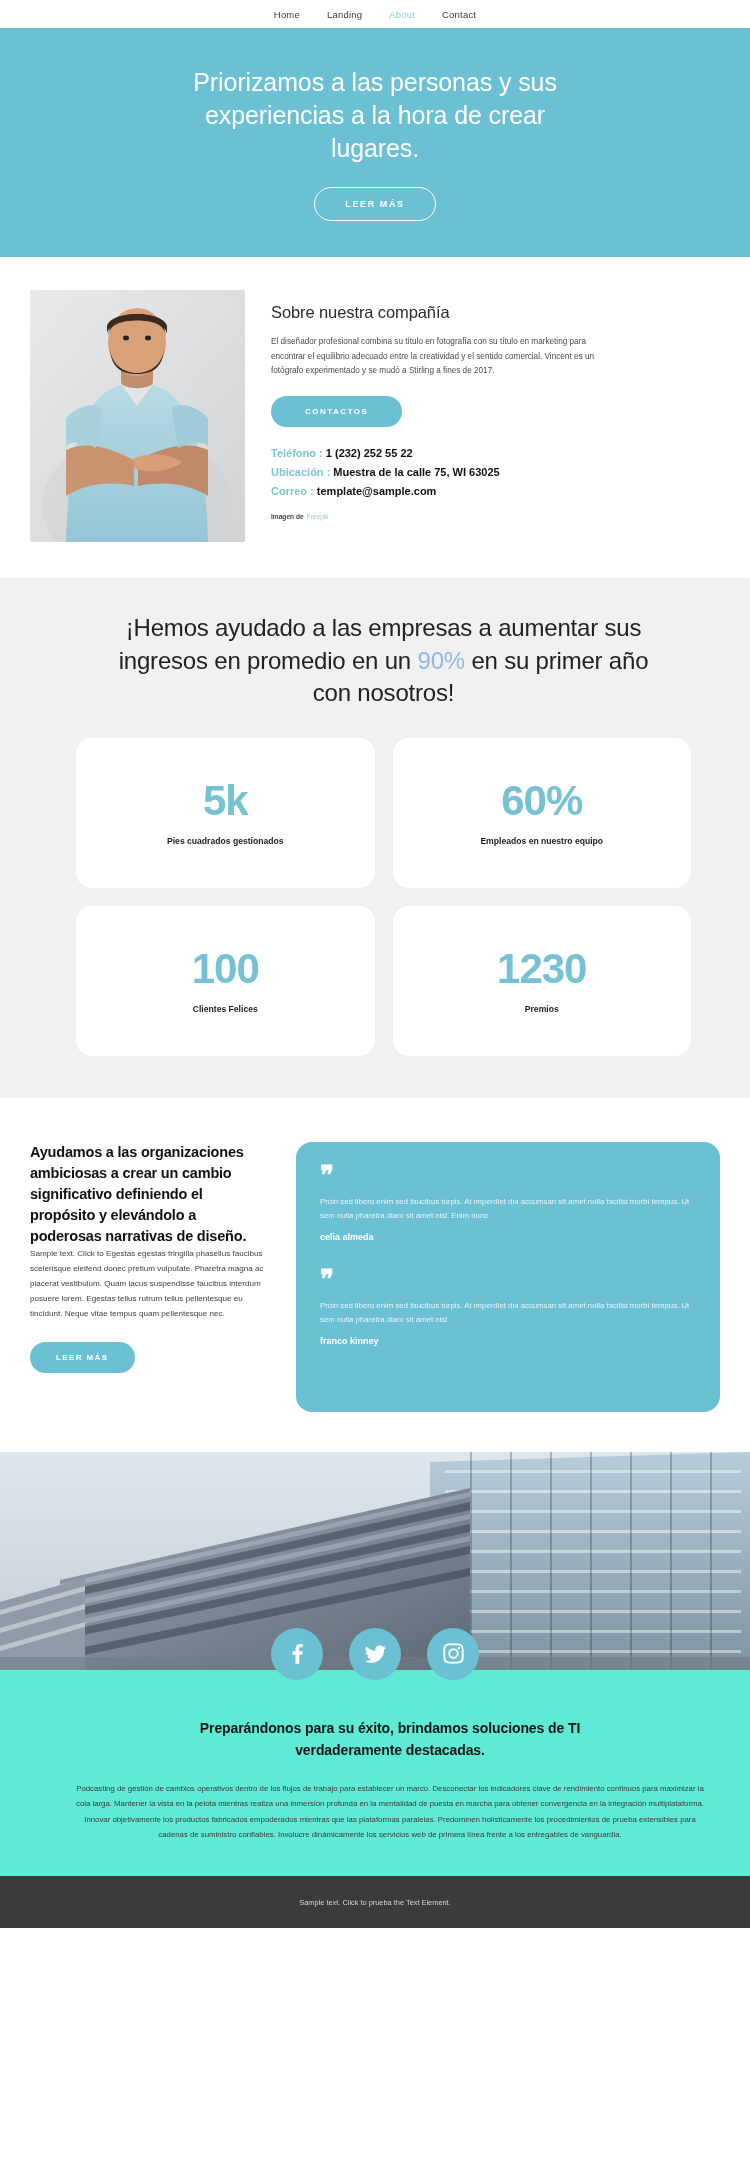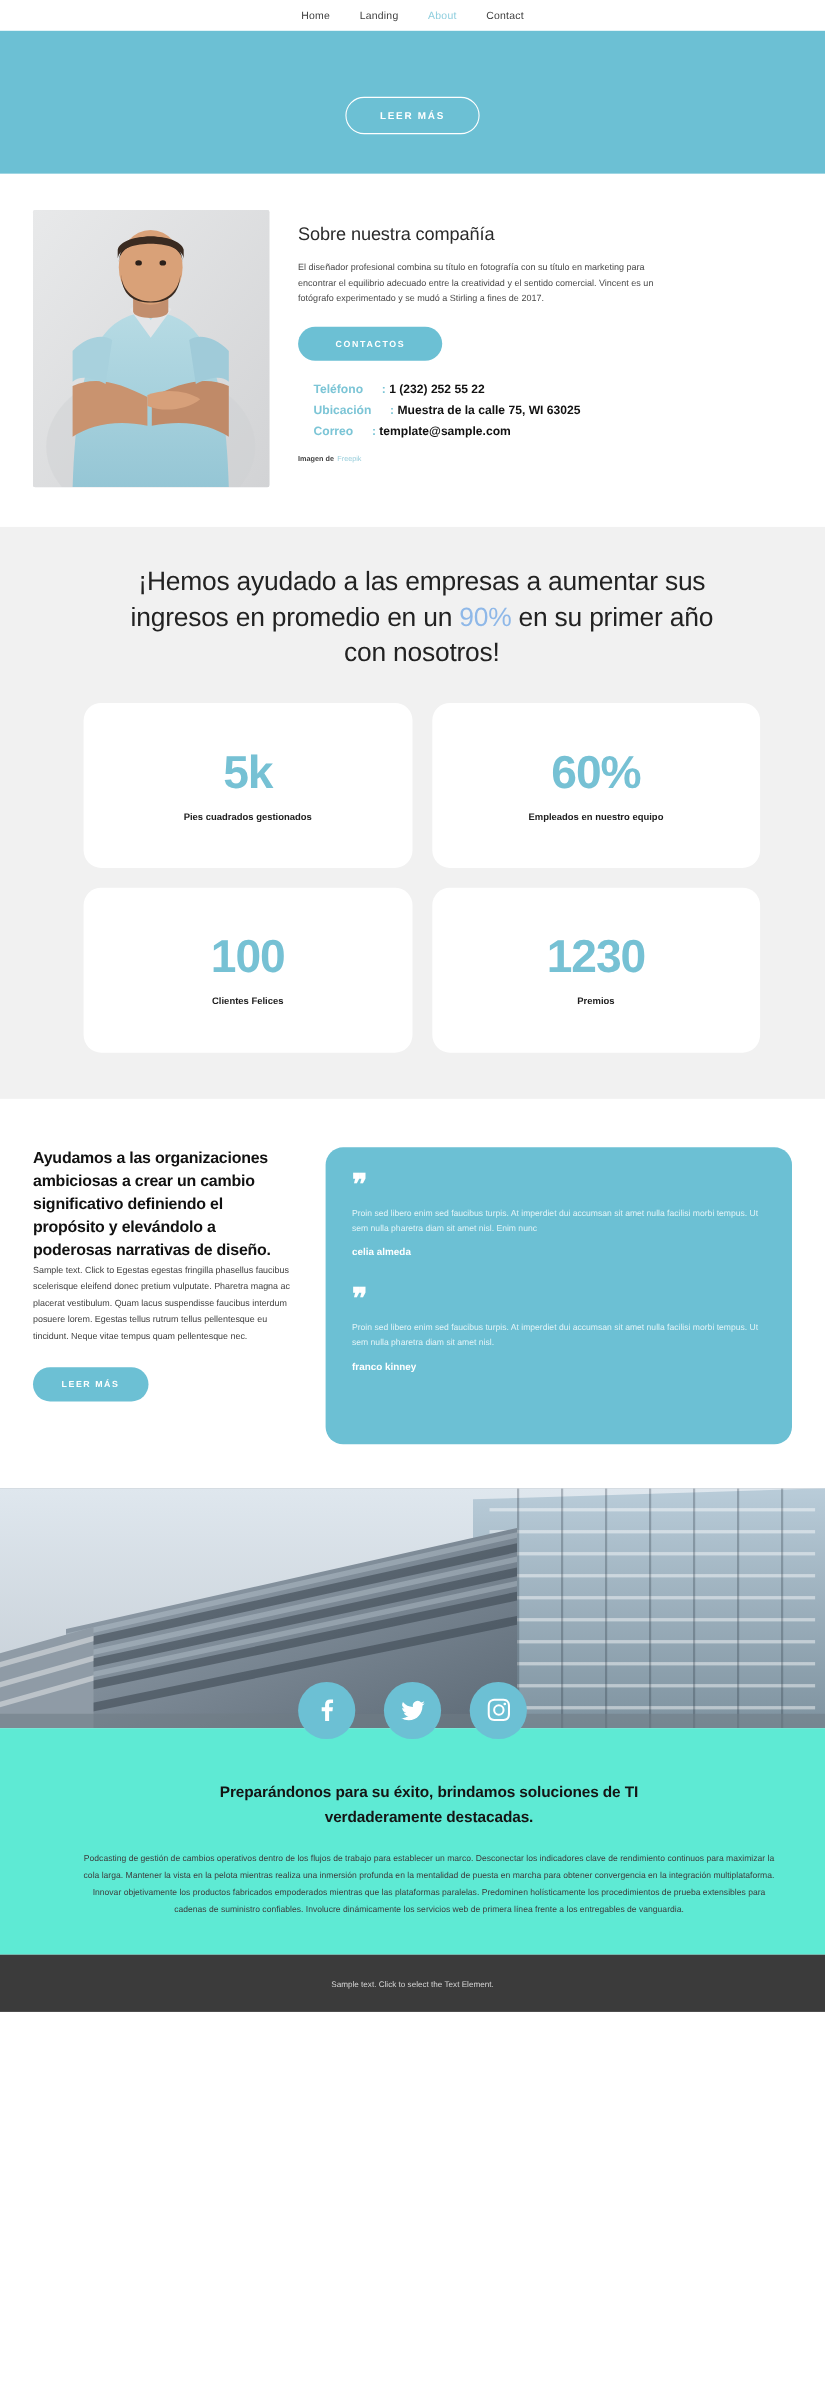--- a/index.html
+++ b/index.html
@@ -101,21 +101,21 @@
     padding: 11px 34px;
     cursor: pointer;
   }
   .contact-list { margin-top: 17px; }
   .contact-line {
     font-size: 11px;
     line-height: 1.75;
     color: #111111;
     font-weight: 700;
   }
-  .contact-line .lbl { color: #7cc5d6; margin-left: 14px; }
+  .contact-line .lbl { color: #7cc5d6; }
   .credit {
     margin-top: 11px;
     font-size: 6.6px;
     color: #444444;
     font-weight: 600;
   }
   .credit a { color: #9bcfdc; text-decoration: none; margin-left: 3px; font-weight:400; }
 
   
   .stats {
@@ -298,20 +298,21 @@
 <body>
 
 <nav class="nav">
   <a href="#">Home</a>
   <a href="#">Landing</a>
   <a href="#" class="active">About</a>
   <a href="#">Contact</a>
 </nav>
 
 <section class="hero">
+  <h1>Priorizamos a las personas y sus experiencias a la hora de crear lugares.</h1>
   <button class="hero-btn">LEER MÁS</button>
 </section>
 
 <section class="about">
   <div class="about-photo">
     <svg viewBox="0 0 215 252" preserveAspectRatio="none" aria-hidden="true">
       <defs>
         <linearGradient id="bgg" x1="0" y1="0" x2="1" y2="1">
           <stop offset="0" stop-color="#e8e9ea"></stop>
             <stop offset="1" stop-color="#d2d3d5"></stop>
@@ -499,14 +500,14 @@
     </div>
   </div>
 </div>
 
 <section class="closing">
   <h3>Preparándonos para su éxito, brindamos soluciones de TI verdaderamente destacadas.</h3>
   <p>Podcasting de gestión de cambios operativos dentro de los flujos de trabajo para establecer un marco. Desconectar los indicadores clave de rendimiento continuos para maximizar la cola larga. Mantener la vista en la pelota mientras realiza una inmersión profunda en la mentalidad de puesta en marcha para obtener convergencia en la integración multiplataforma. Innovar objetivamente los productos fabricados empoderados mientras que las plataformas paralelas. Predominen holísticamente los procedimientos de prueba extensibles para cadenas de suministro confiables. Involucre dinámicamente los servicios web de primera línea frente a los entregables de vanguardia.</p>
 </section>
 
 <footer class="footer">
-  <span>Sample text. Click to select the Text Element.</span>
+  <span>Sample text. Click to prueba the Text Element.</span>
 </footer>
 
 </body></html>

